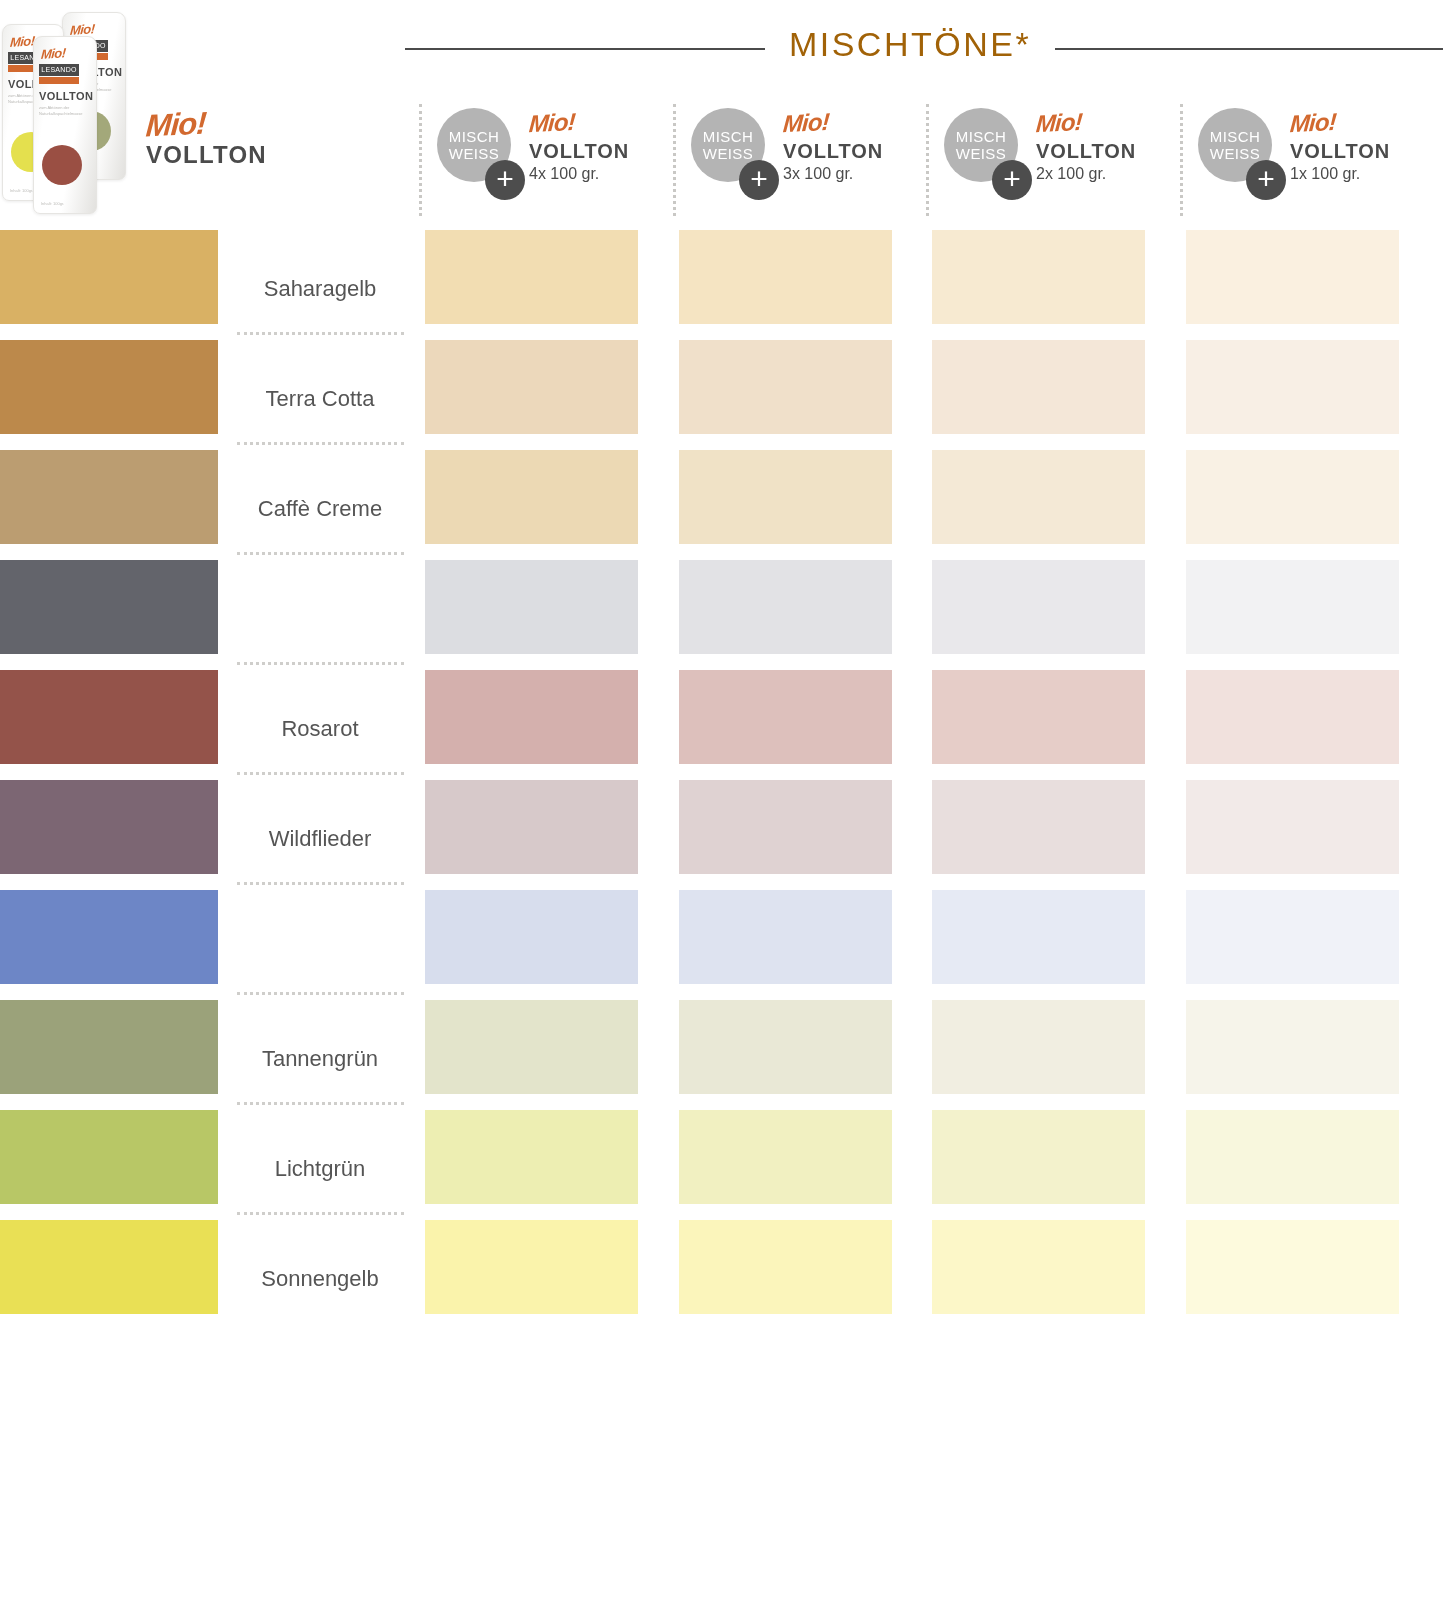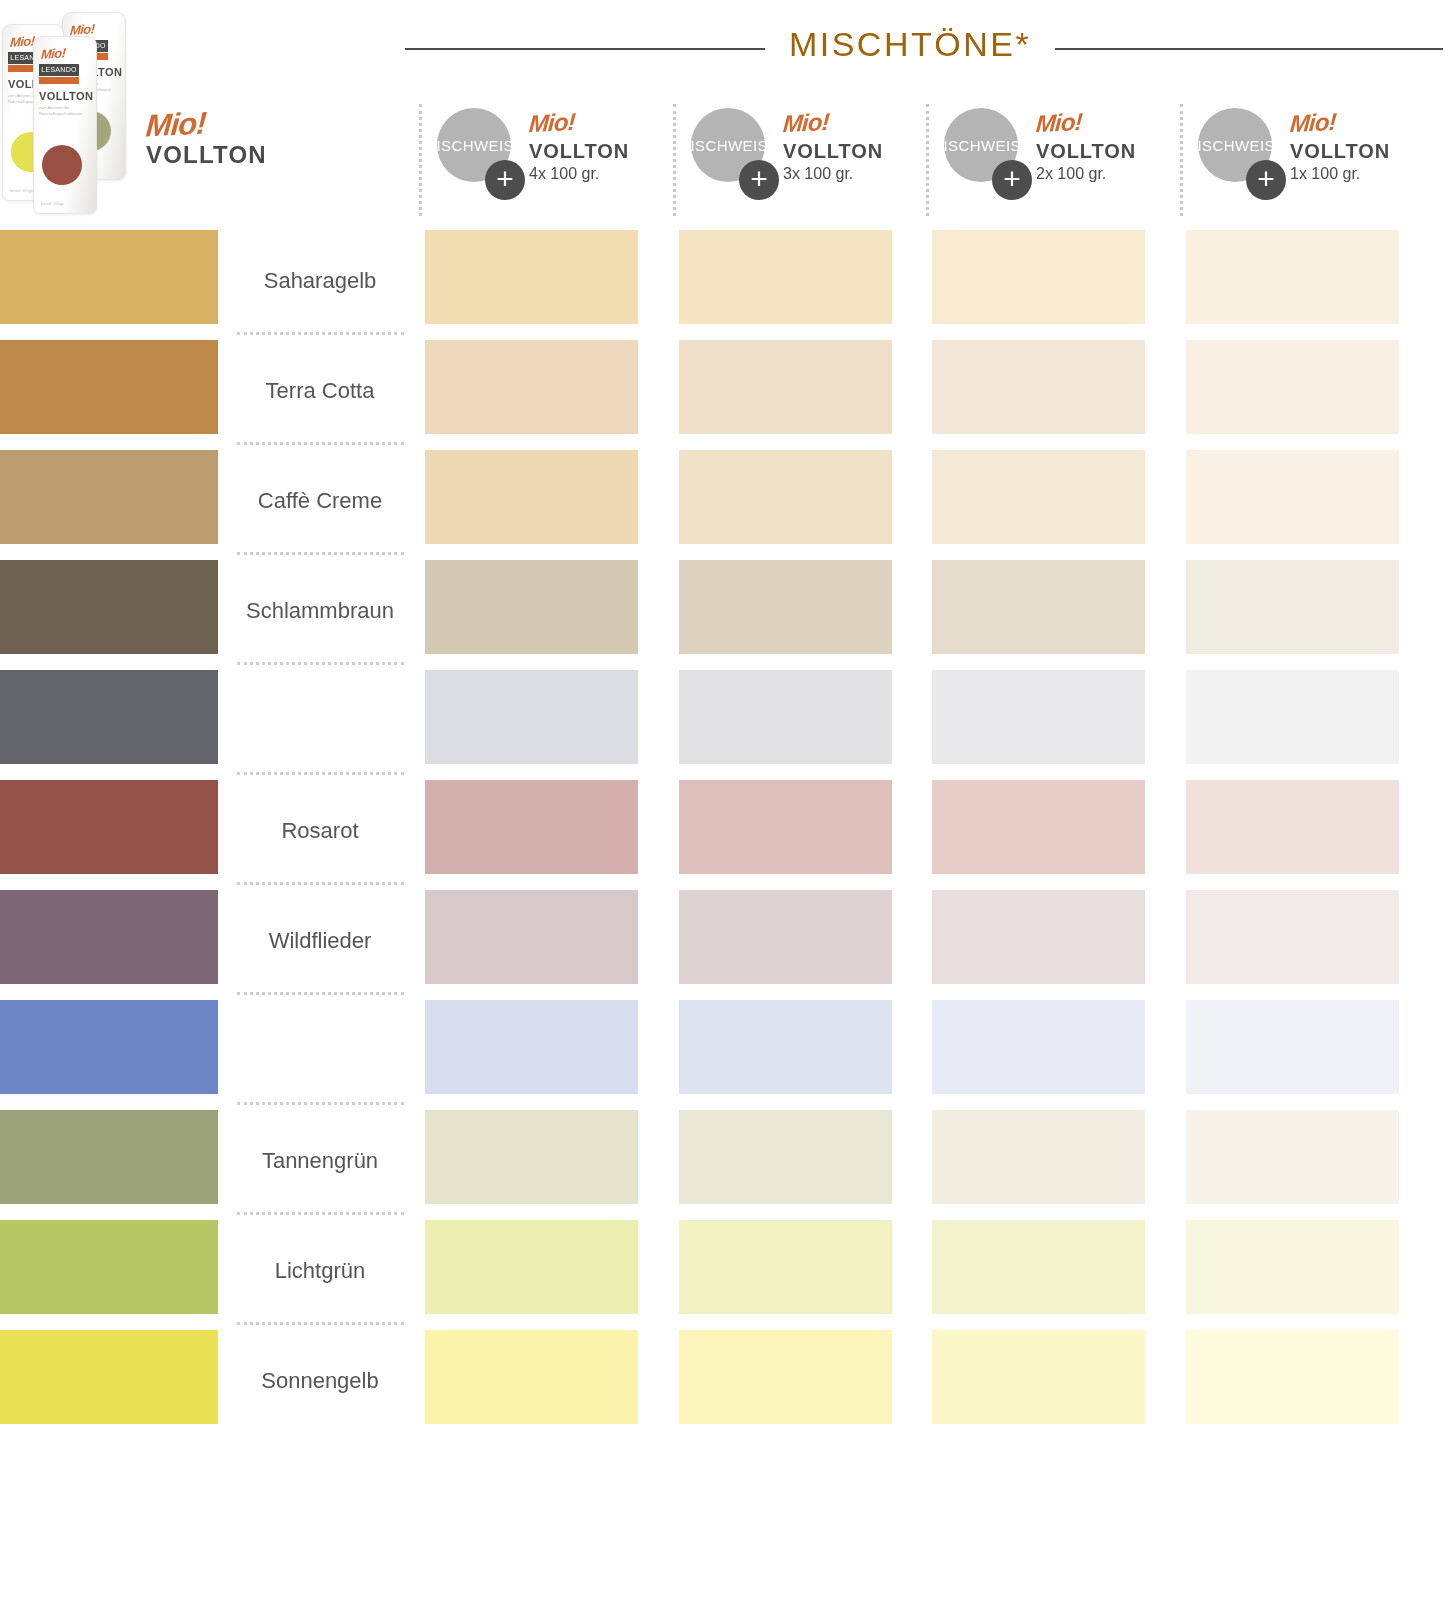--- a/index.html
+++ b/index.html
@@ -111,21 +111,21 @@
   .colhead {
     position: absolute; top: 108px; height: 104px;
   }
   .mw-circle {
     position: absolute; left: 0; top: 0;
     width: 74px; height: 74px; border-radius: 50%;
     background: #b4b4b4;
     color: #ffffff; font-size: 15px; font-weight: 500;
     text-align: center; line-height: 17px;
     letter-spacing: .4px;
-    display: flex; flex-direction: row;
+    display: flex; flex-direction: column;
     align-items: center; justify-content: center;
   }
   .plus-circle {
     position: absolute; left: 48px; top: 52px;
     width: 40px; height: 40px; border-radius: 50%;
     background: #4d4d4d; color: #fff;
     font-size: 30px; font-weight: 300;
     text-align: center; line-height: 37px;
   }
   .colhead .txt { position: absolute; left: 92px; top: 2px; }
@@ -144,21 +144,21 @@
   }
 
   
   #rows { position: absolute; left: 0; top: 222px; width: 1445px; }
   .row { position: relative; height: 110px; }
   .base-swatch {
     position: absolute; left: 0; top: 8px;
     width: 218px; height: 94px;
   }
   .row-name {
-    position: absolute; left: 235px; top: 4px;
+    position: absolute; left: 235px; top: 12px;
     width: 170px; height: 110px;
     display: flex; align-items: center; justify-content: center;
     font-size: 22px; color: #555555;
   }
   .hsep {
     position: absolute; left: 237px; top: 0;
     width: 167px; height: 0;
     border-top: 3px dotted #cfcecb;
   }
   .mix-swatch { position: absolute; top: 8px; height: 94px; }
@@ -291,29 +291,20 @@
       <div class="hsep"></div>
       <div class="base-swatch" style="background: rgb(187, 157, 113);"></div>
       <div class="row-name">Caffè Creme</div>
       <div class="mix-swatch c0" style="background: rgb(236, 217, 180);"></div>
       <div class="mix-swatch c1" style="background: rgb(240, 226, 198);"></div>
       <div class="mix-swatch c2" style="background: rgb(244, 233, 214);"></div>
       <div class="mix-swatch c3" style="background: rgb(249, 241, 228);"></div>
     </div>
     <div class="row">
       <div class="hsep"></div>
-      <div class="base-swatch" style="background: rgb(110, 97, 81);"></div>
-      <div class="row-name">Schlammbraun</div>
-      <div class="mix-swatch c0" style="background: rgb(212, 201, 179);"></div>
-      <div class="mix-swatch c1" style="background: rgb(220, 210, 191);"></div>
-      <div class="mix-swatch c2" style="background: rgb(229, 219, 203);"></div>
-      <div class="mix-swatch c3" style="background: rgb(241, 236, 226);"></div>
-    </div>
-    <div class="row">
-      <div class="hsep"></div>
       <div class="base-swatch" style="background: rgb(99, 100, 107);"></div>
       <div class="mix-swatch c0" style="background: rgb(220, 221, 225);"></div>
       <div class="mix-swatch c1" style="background: rgb(226, 226, 229);"></div>
       <div class="mix-swatch c2" style="background: rgb(233, 232, 235);"></div>
       <div class="mix-swatch c3" style="background: rgb(242, 242, 243);"></div>
     </div>
     <div class="row">
       <div class="hsep"></div>
       <div class="base-swatch" style="background: rgb(148, 83, 74);"></div>
       <div class="row-name">Rosarot</div>

